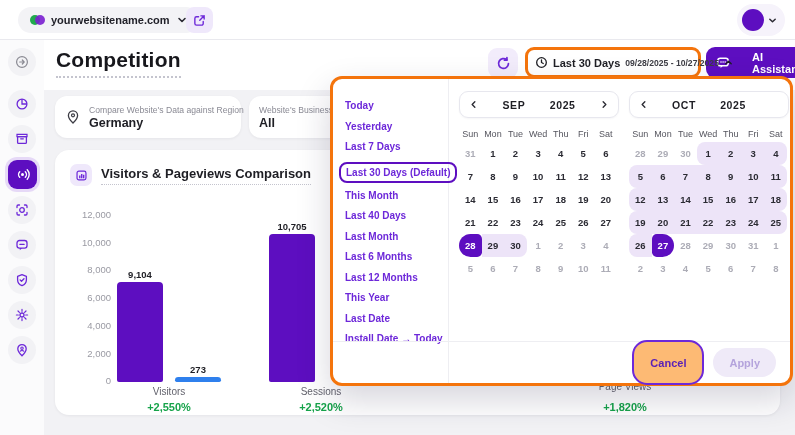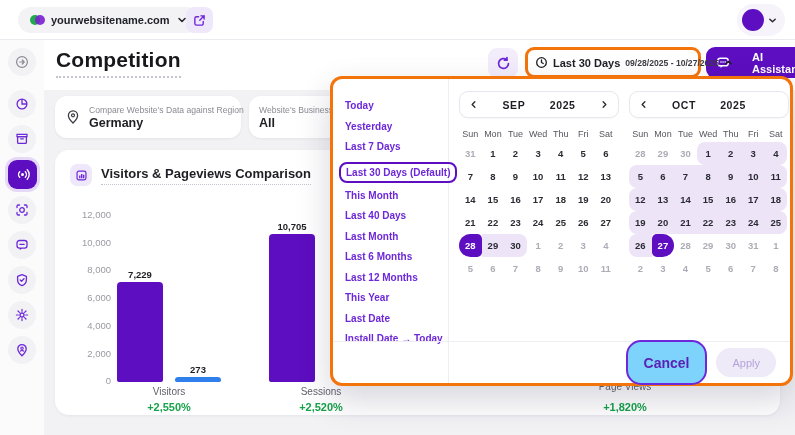--- a/index.html
+++ b/index.html
@@ -72,22 +72,22 @@
   .dgrid { display:grid; grid-template-columns:repeat(7,22.6px); margin-top:8px; }
   .dh { height:16px; font-size:9px; color:#55555E; display:flex; align-items:center; justify-content:center; }
   .day { height:23px; font-size:9.5px; font-weight:bold; color:#2B2B33; display:flex; align-items:center; justify-content:center; cursor:pointer; }
   .day.m { color:#ACACB6; font-weight:600;text-align:right; }
   .day.r { background:#EDE4F8; }
   .day.rl { border-radius:8px 0 0 8px; }
   .day.rr { border-radius:0 8px 8px 0; }
   .day.s { background:#5D0EC0; color:#fff; border-radius:12px 5px 5px 12px; }
   .day.e { background:#5D0EC0; color:#fff; border-radius:5px 12px 12px 5px; }
   .dp-foot { position:absolute; left:0; bottom:0; width:100%; height:42px; border-top:1px solid #EEEEF2; display:flex; align-items:center; justify-content:flex-end; gap:9px; padding:0 14px; }
-  .btn-cancel { height:45px; padding:0 16px; border:2px solid #6D28D9; border-radius:15px; background:#7dd3fc; color:#5B21B6; font-size:14px; font-weight:bold; display:flex; align-items:center; cursor:pointer; }
-  .btn-apply { height:29px; padding:0 16px; border-radius:15px; background:#EFEAF8; color:#B4A3DC; font-size:11px; font-weight:normal; display:flex; align-items:center; cursor:pointer; }
+  .btn-cancel { height:45px; padding:0 16px; border:2px solid #6D28D9; border-radius:15px; background:#fdba74; color:#5B21B6; font-size:11px; font-weight:bold; display:flex; align-items:center; cursor:pointer; }
+  .btn-apply { height:29px; padding:0 16px; border-radius:15px; background:#EFEAF8; color:#B4A3DC; font-size:11px; font-weight:bold; display:flex; align-items:center; cursor:pointer; }
   svg { display:block; }
 </style>
 </head>
 <body>
 
 <div class="app">
 
   <div class="topbar">
     <div class="site-pill">
       <span class="site-logo">
@@ -275,21 +275,21 @@
     </div>
     <div id="chartPlot">
         <div class="tick" style="top:59px">12,000</div>
         <div class="tick" style="top:86.7px">10,000</div>
         <div class="tick" style="top:114.4px">8,000</div>
         <div class="tick" style="top:142.1px">6,000</div>
         <div class="tick" style="top:169.8px">4,000</div>
         <div class="tick" style="top:197.5px">2,000</div>
         <div class="tick" style="top:225.2px">0</div>
         <div class="bar" style="left:62px;top:131.87835px;width:46px;height:100.12165px;background:#5D0EC0"></div>
-        <div class="bar-val" style="left:55px;top:118.87835000000001px">7,229</div>
+        <div class="bar-val" style="left:55px;top:118.87835000000001px">9,104</div>
         <div class="bar" style="left:214px;top:83.73575px;width:46px;height:148.26425px;background:#5D0EC0"></div>
         <div class="bar-val" style="left:207px;top:70.73575px">10,705</div>
         <div class="bar" style="left:120px;top:227px;width:46px;height:5px;background:#2F80ED"></div>
         <div class="bar-val" style="left:113px;top:214px">273</div>
         <div class="cat-lab" style="left:49px;top:236px">Visitors</div>
         <div class="delta" style="left:49px;top:251px">+2,550%</div>
         <div class="cat-lab" style="left:201px;top:236px">Sessions</div>
         <div class="delta" style="left:201px;top:251px">+2,520%</div>
         <div class="cat-lab" style="left:505px;top:231px">Page Views</div>
         <div class="delta" style="left:505px;top:251px">+1,820%</div>

